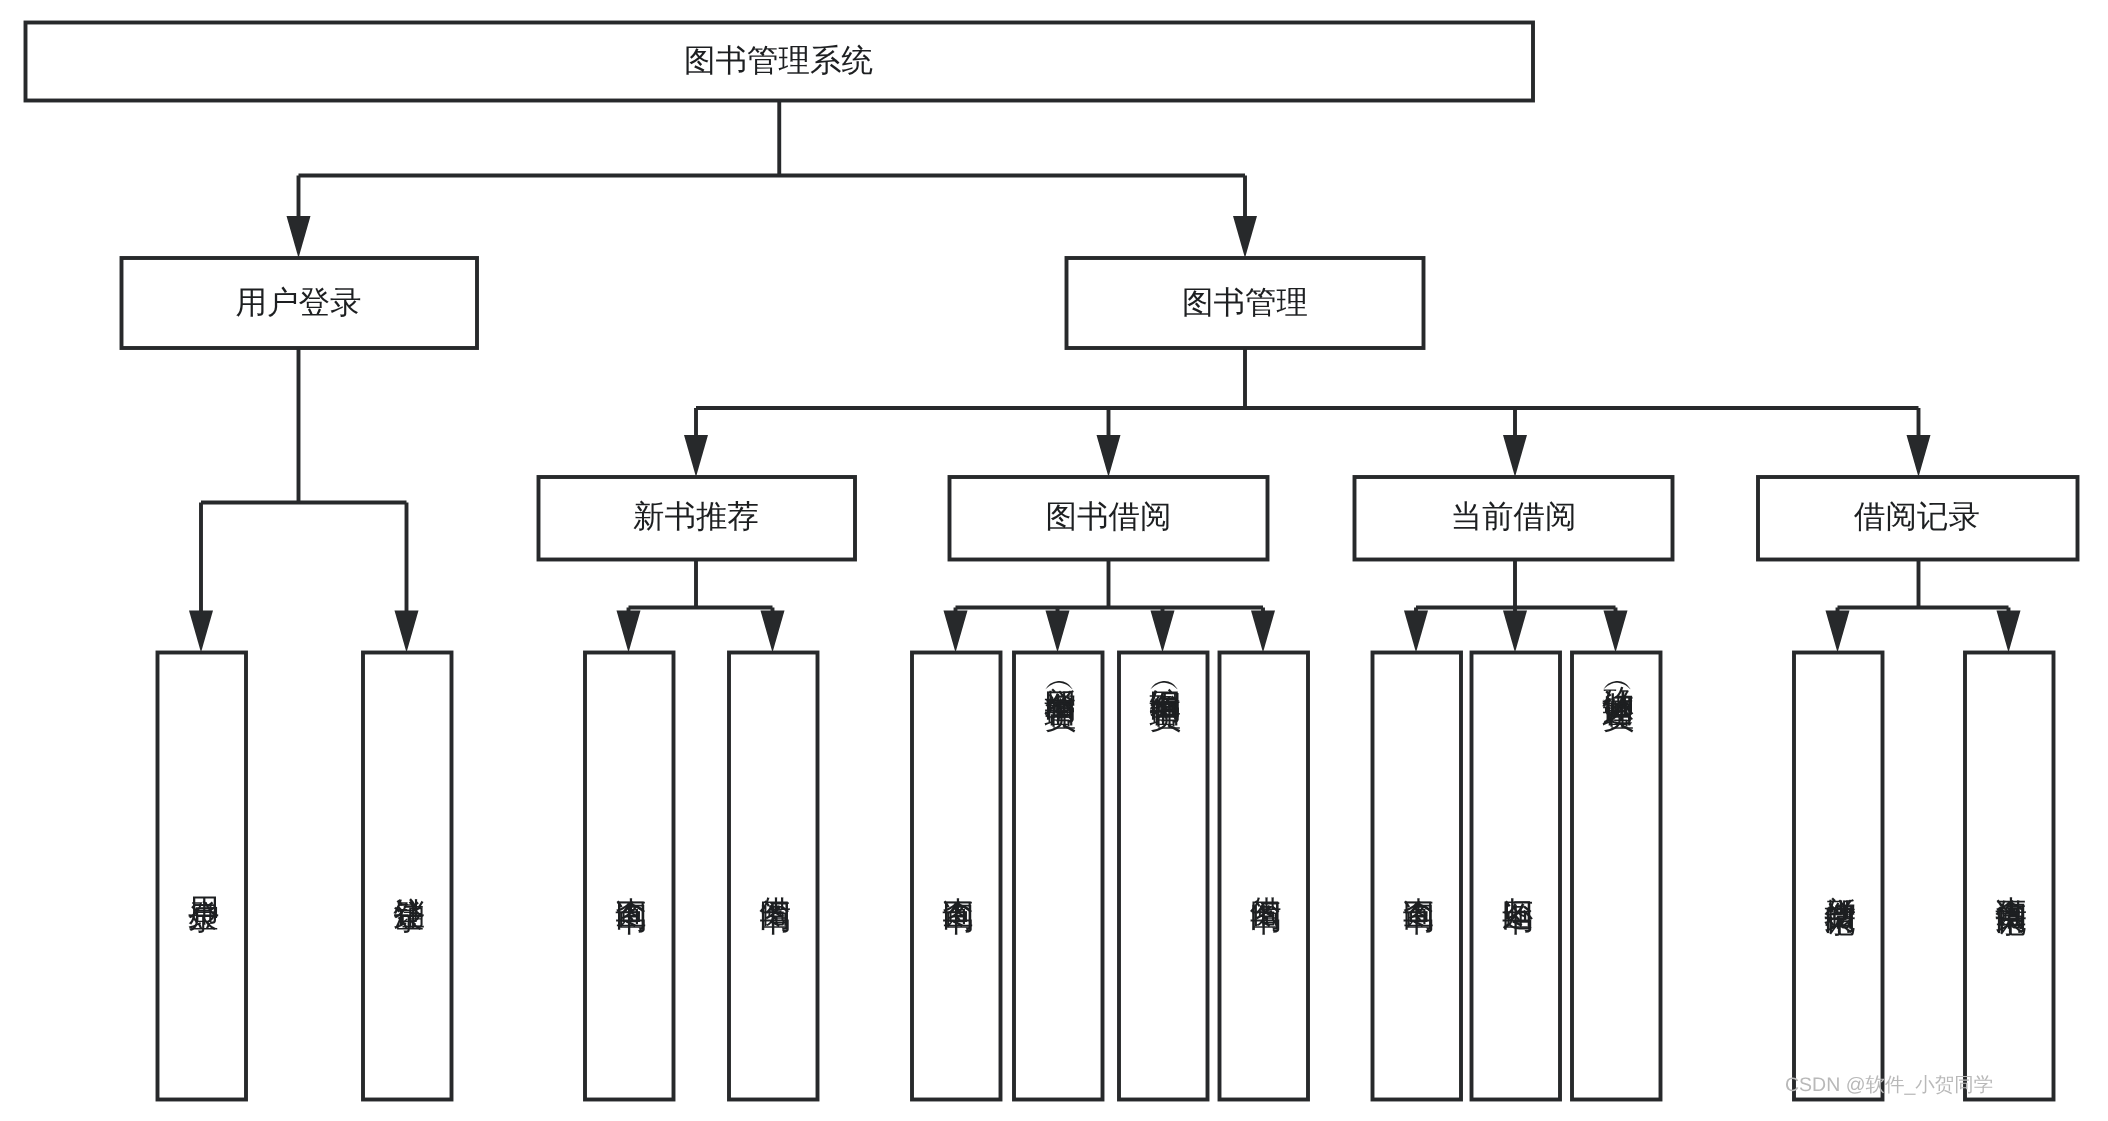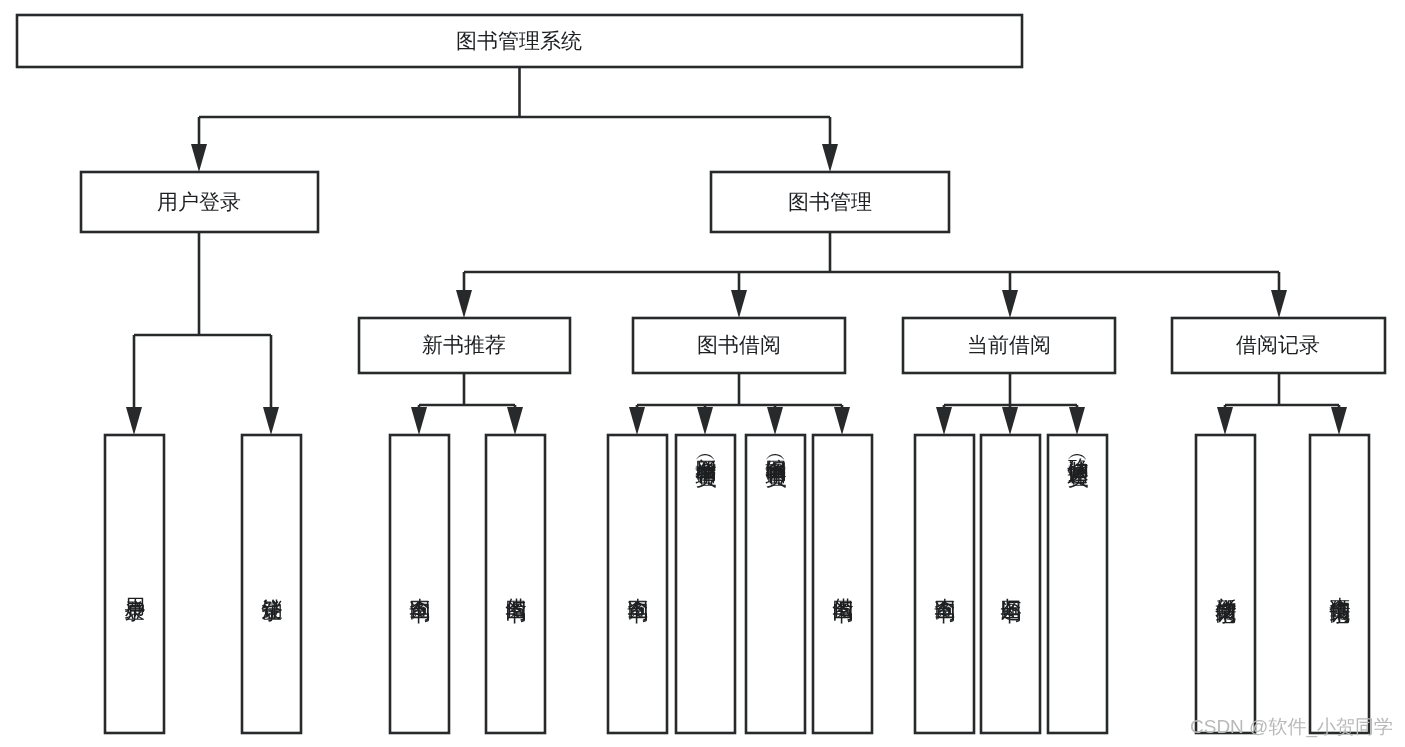--- a/index.html
+++ b/index.html
@@ -64,21 +64,21 @@
   }
   .vnode-wrap {
     position: absolute;
     display: flex;
     align-items: center;
     justify-content: center;
   }
   .watermark {
     position: absolute;
     font-family: "Liberation Sans", "DejaVu Sans", sans-serif;
-    font-size: 19px;
+    font-size: 13px;
     color: #b9b9b9;
     white-space: nowrap;
     user-select: none;
   }
 </style>
 </head>
 <body>
 
 <div id="diagram-root">
 

